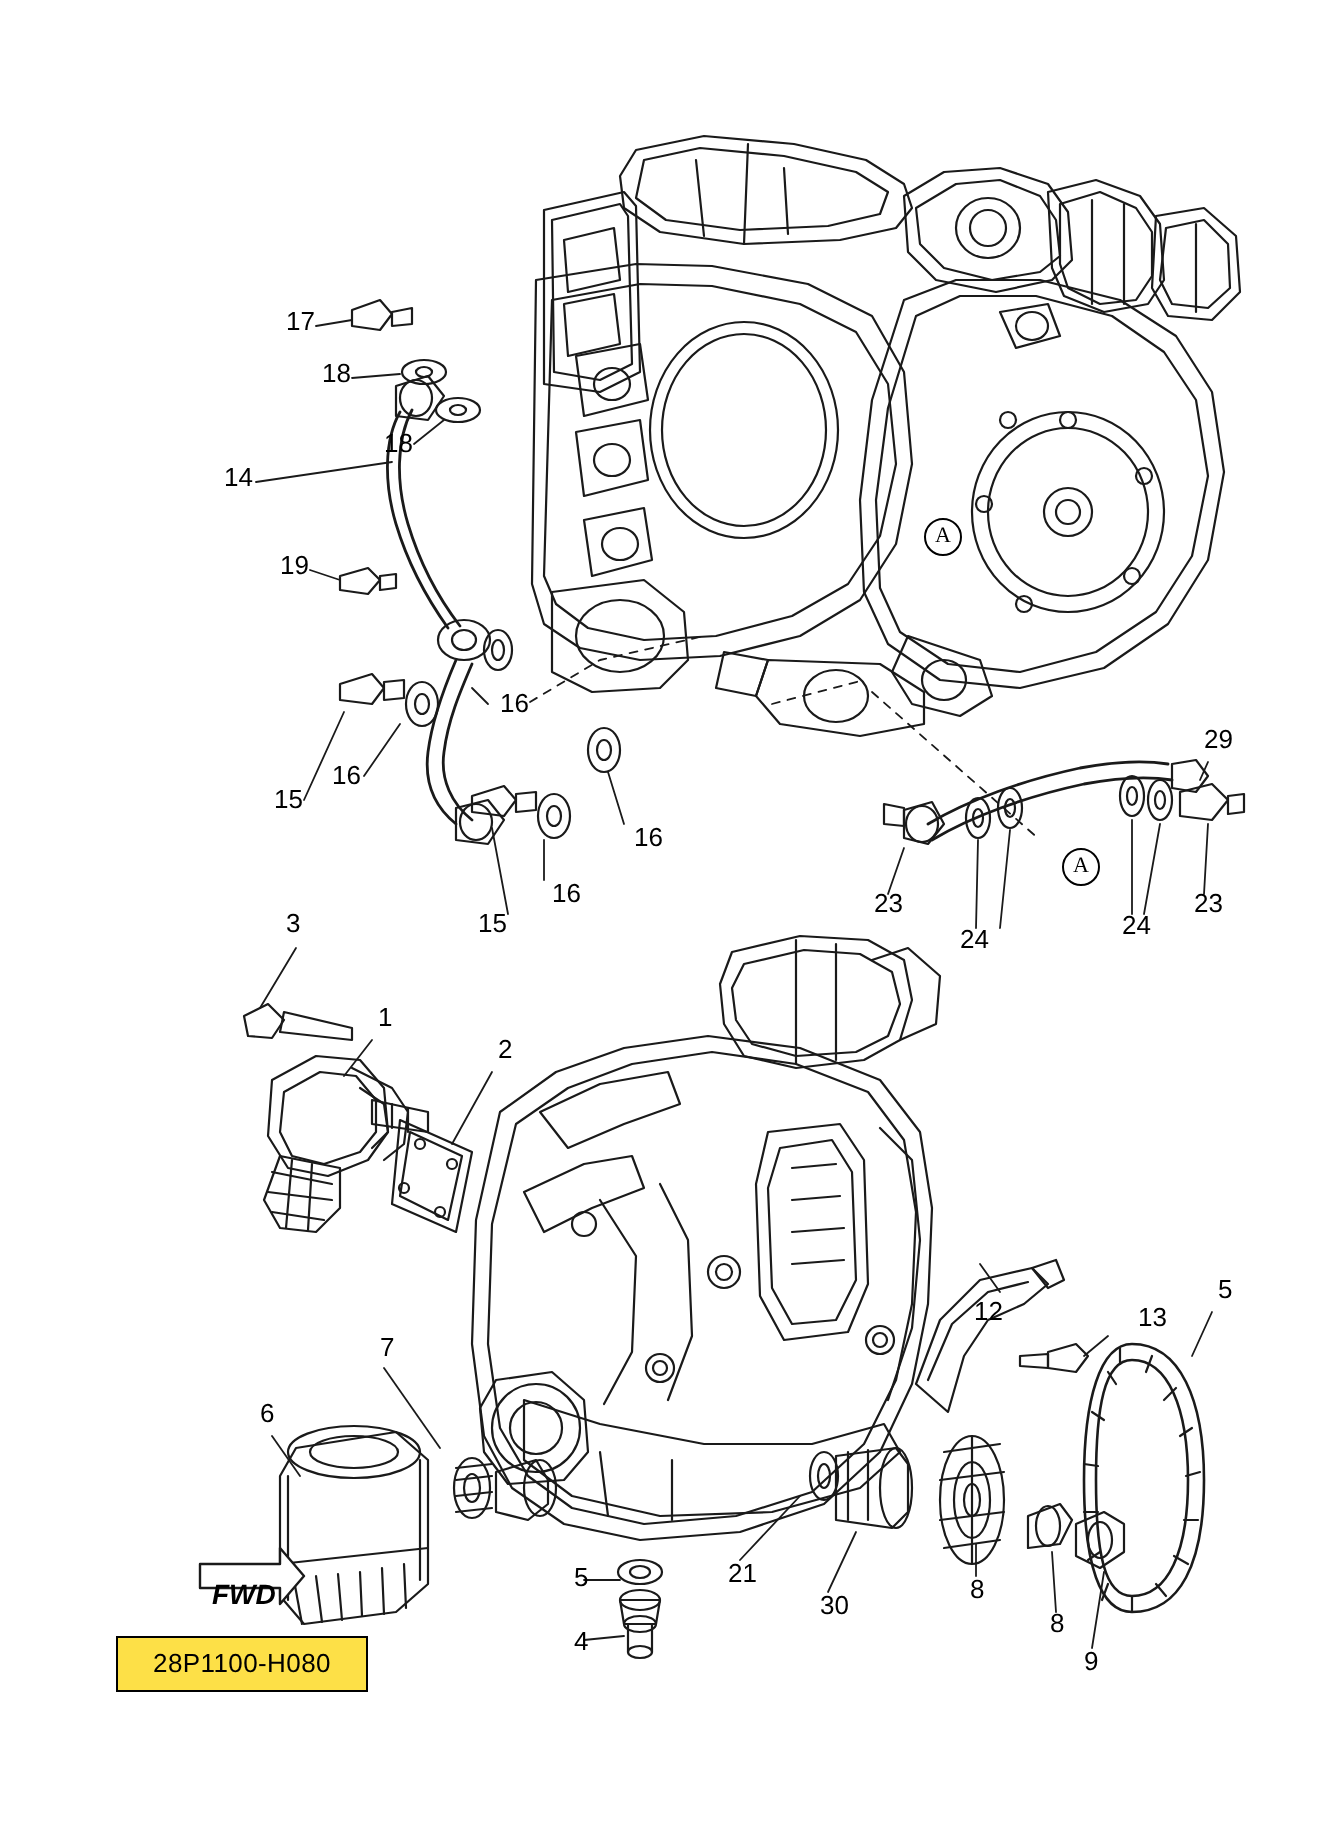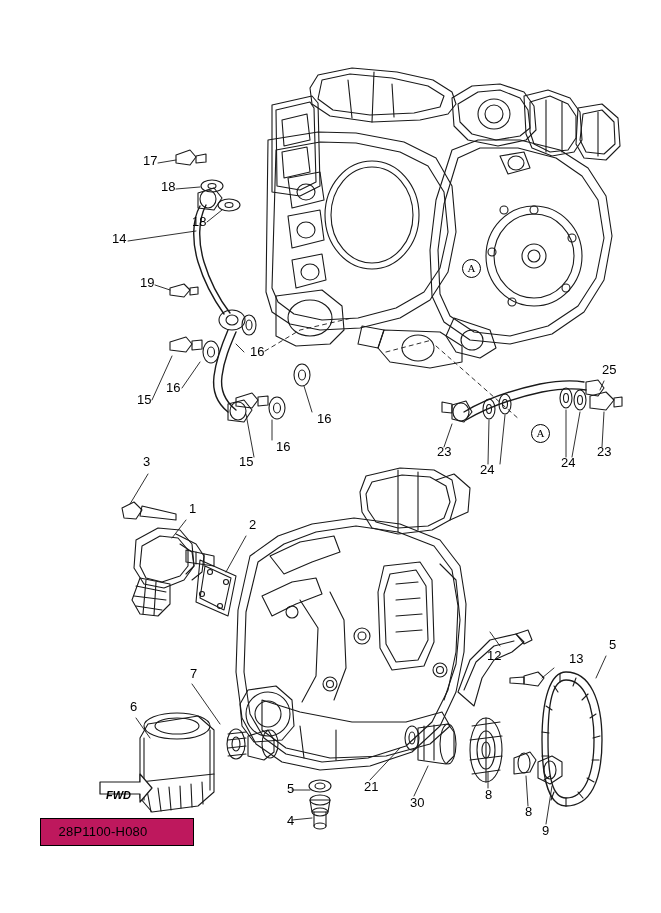--- a/index.html
+++ b/index.html
@@ -39,46 +39,45 @@
     border-radius: 50%;
     font-size: 11px;
     line-height: 16px;
     text-align: center;
     font-family: "Liberation Serif", serif;
     color: #000;
     background: #fff;
   }
   #partcode-box {
     position: absolute;
-    left: 40px;
+    left: 58px;
     top: 818px;
     width: 124px;
     height: 26px;
     border: 1.4px solid #000;
-    background: #be185d;
-    padding-left: 28px;
+    background: #fde047;
   }
   #partcode-text {
     position: absolute;
     left: 0;
     top: 0;
     width: 124px;
     height: 26px;
     line-height: 26px;
     text-align: center;
     font-size: 13px;
     letter-spacing: 0.2px;
     color: #000;
     font-family: "Liberation Sans", sans-serif;
   }
   #fwd-label {
     position: absolute;
     left: 106px;
     top: 789px;
-    font-size: 11px;
+    font-size: 14px;
     font-weight: bold;
     font-style: italic;
     color: #000;
     font-family: "Liberation Sans", sans-serif;
   }
 </style>
 </head>
 <body>
 
 <div id="page">
@@ -438,21 +437,21 @@
   <div class="callout" style="left:161px; top:180px;">18</div>
   <div class="callout" style="left:192px; top:215px;">18</div>
   <div class="callout" style="left:112px; top:232px;">14</div>
   <div class="callout" style="left:140px; top:276px;">19</div>
   <div class="callout" style="left:250px; top:345px;">16</div>
   <div class="callout" style="left:166px; top:381px;">16</div>
   <div class="callout" style="left:317px; top:412px;">16</div>
   <div class="callout" style="left:137px; top:393px;">15</div>
   <div class="callout" style="left:276px; top:440px;">16</div>
   <div class="callout" style="left:239px; top:455px;">15</div>
-  <div class="callout" style="left:602px; top:363px;">25</div>
+  <div class="callout" style="left:602px; top:363px;">29</div>
   <div class="callout" style="left:437px; top:445px;">23</div>
   <div class="callout" style="left:480px; top:463px;">24</div>
   <div class="callout" style="left:561px; top:456px;">24</div>
   <div class="callout" style="left:597px; top:445px;">23</div>
   <div class="callout" style="left:143px; top:455px;">3</div>
   <div class="callout" style="left:189px; top:502px;">1</div>
   <div class="callout" style="left:249px; top:518px;">2</div>
   <div class="callout" style="left:487px; top:649px;">12</div>
   <div class="callout" style="left:557px; top:652px;margin-left:12px;">13</div>
   <div class="callout" style="left:609px; top:638px;">5</div>

